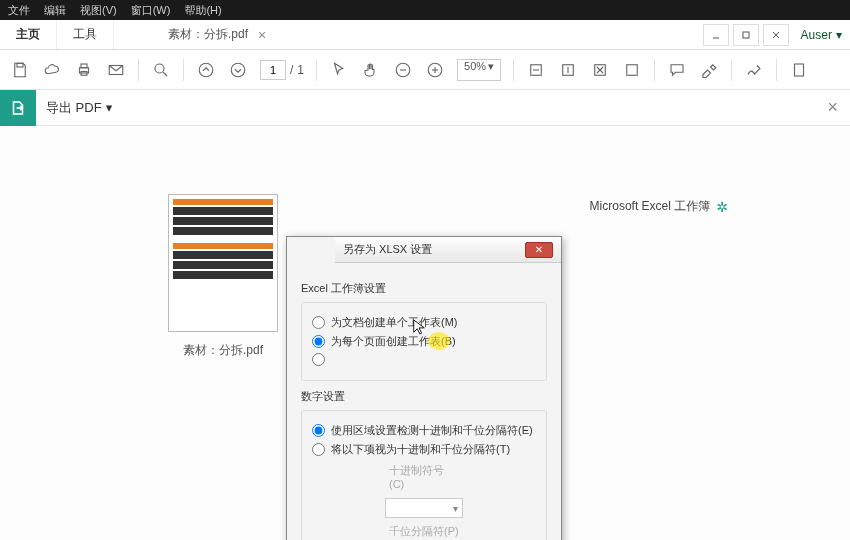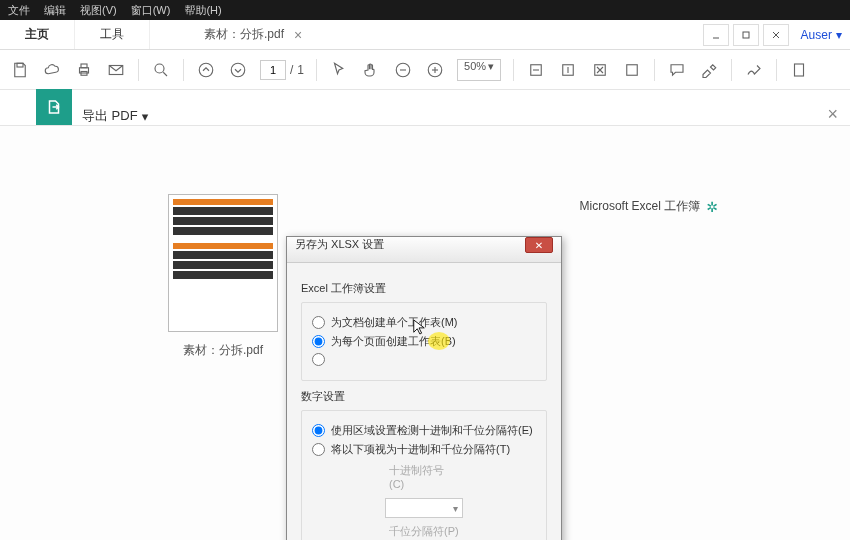--- a/index.html
+++ b/index.html
@@ -2,55 +2,55 @@
 <html><head>
 <meta charset="utf-8">
 <style>
 * { box-sizing: border-box; margin: 0; padding: 0; font-family: "Microsoft YaHei", Arial, sans-serif; }
 body { width: 850px; height: 540px; background: #f0f0f0; overflow: hidden; position: relative; }
 
 .menubar { background: #1a1a1a; color: #ccc; height: 20px; display: flex; align-items: center; padding: 0 8px; font-size: 11px; gap: 14px; }
 .menubar span { cursor: default; }
 
 .tabbar { background: #fff; height: 30px; display: flex; align-items: center; border-bottom: 1px solid #ddd; }
-.tab { padding: 0 25px; height: 100%; display: flex; align-items: center; font-size: 12px; color: #333; border-right: 1px solid #eee; }
+.tab { padding: 0 16px; height: 100%; display: flex; align-items: center; font-size: 12px; color: #333; border-right: 1px solid #eee; }
 .tab.active { font-weight: bold; }
 .doc-tab { padding: 0 14px; height: 100%; display: flex; align-items: center; font-size: 12px; color: #555; gap: 10px; }
 .doc-close { color: #888; font-size: 14px; }
 .spacer { flex: 1; }
 .win-btn { width: 26px; height: 22px; border: 1px solid #ddd; margin-right: 4px; display: flex; align-items: center; justify-content: center; font-size: 10px; background: #fff; color: #555; }
-.user { font-size: 12px; color: #1d4ed8; margin: 0 8px; display: flex; align-items: center; gap: 4px; }
+.user { font-size: 12px; color: #14532d; margin: 0 8px; display: flex; align-items: center; gap: 4px; }
 
 .toolbar { background: #fff; height: 40px; display: flex; align-items: center; padding: 0 10px; gap: 12px; border-bottom: 1px solid #e5e5e5; }
 .toolbar .sep { width: 1px; height: 22px; background: #e0e0e0; }
 .ticon { width: 20px; height: 20px; display: flex; align-items: center; justify-content: center; color: #555; }
 .ticon svg { width: 18px; height: 18px; stroke: #666; fill: none; stroke-width: 1.5; }
 .page-box { display: flex; align-items: center; gap: 4px; font-size: 12px; color: #555; }
 .page-box input { width: 26px; height: 20px; border: 1px solid #ccc; text-align: center; font-size: 11px; }
 .zoom { display: flex; align-items: flex-start; gap: 2px; border: 1px solid #ccc; height: 22px; padding: 0 6px; font-size: 11px; color: #555; }
 
-.exportbar { background: #fff; height: 36px; display: flex; align-items: flex-end; border-bottom: 1px solid #e5e5e5; padding-left: 36px; }
+.exportbar { background: #fff; height: 36px; display: flex; align-items: center; border-bottom: 1px solid #e5e5e5; }
 .export-icon { width: 36px; height: 36px; background: #1e9e8a; display: flex; align-items: center; justify-content: center; }
 .export-icon svg { stroke: #fff; fill: none; stroke-width: 2; width: 18px; height: 18px; }
 .export-label { font-size: 13px; color: #333; margin-left: 10px; display: flex; align-items: center; gap: 4px; }
 .export-close { margin-left: auto; margin-right: 12px; font-size: 18px; color: #888; }
 
 .workspace { position: relative; background: #fdfdfd; height: 414px; }
 .thumb-wrap { position: absolute; left: 168px; top: 68px; width: 110px; }
 .thumb { width: 110px; height: 138px; border: 1px solid #bbb; background: #fff; padding: 4px; }
 .tb-row { height: 8px; background: #333; margin-bottom: 2px; }
 .tb-row.head { background: #e67e22; height: 6px; }
 .thumb-label { font-size: 12px; color: #555; text-align: center; margin-top: 10px; }
 
-.side-formats { position: absolute; right: 132px; top: 72px; font-size: 12px; color: #444; }
+.side-formats { position: absolute; right: 122px; top: 72px; font-size: 12px; color: #444; }
 .side-formats .row { display: flex; align-items: center; gap: 6px; margin-bottom: 20px; }
 .gear { color: #1e9e8a; font-size: 14px; }
 
 .dialog { position: absolute; left: 286px; top: 110px; width: 276px; background: #f4f4f4; border: 1px solid #888; box-shadow: 2px 2px 8px rgba(0,0,0,0.3); }
-.dlg-title { height: 26px; background: linear-gradient(#fdfdfd,#e8e8e8); border-bottom: 1px solid #ccc; display: flex; padding: 0 8px; font-size: 11px; color: #333; }
+.dlg-title { height: 26px; background: linear-gradient(#fdfdfd,#e8e8e8); border-bottom: 1px solid #ccc; display: flex; align-items: center; padding: 0 8px; font-size: 11px; color: #333; margin-left: 48px; }
 .dlg-close { margin-left: auto; width: 28px; height: 16px; background: #c94f44; border: 1px solid #a03028; border-radius: 2px; display: flex; align-items: center; justify-content: center; color: #fff; font-size: 10px; }
 .dlg-body { padding: 10px 14px 14px; font-size: 11px; color: #333; }
 .section-title { font-size: 11px; color: #333; margin: 8px 0 6px; }
 .fieldset { border: 1px solid #ddd; border-radius: 2px; padding: 8px 10px 10px; margin-bottom: 8px; }
 .radio-row, .check-row { display: flex; align-items: center; gap: 6px; margin: 4px 0; font-size: 11px; color: #333; }
 .radio-row.sel { position: relative; }
 .hl { position: absolute; left: 116px; top: -2px; width: 22px; height: 18px; background: rgba(255,230,0,0.6); border-radius: 50%; pointer-events: none; }
 .num-row { display: flex; align-items: center; gap: 8px; margin: 6px 0; flex-direction: column; }
 .num-row label { color: #aaa; font-size: 11px; width: 70px; }
 .combo { width: 78px; height: 20px; border: 1px solid #ccc; background: #fff; display: flex; align-items: center; justify-content: flex-end; padding-right: 4px; color: #888; font-size: 10px; }

